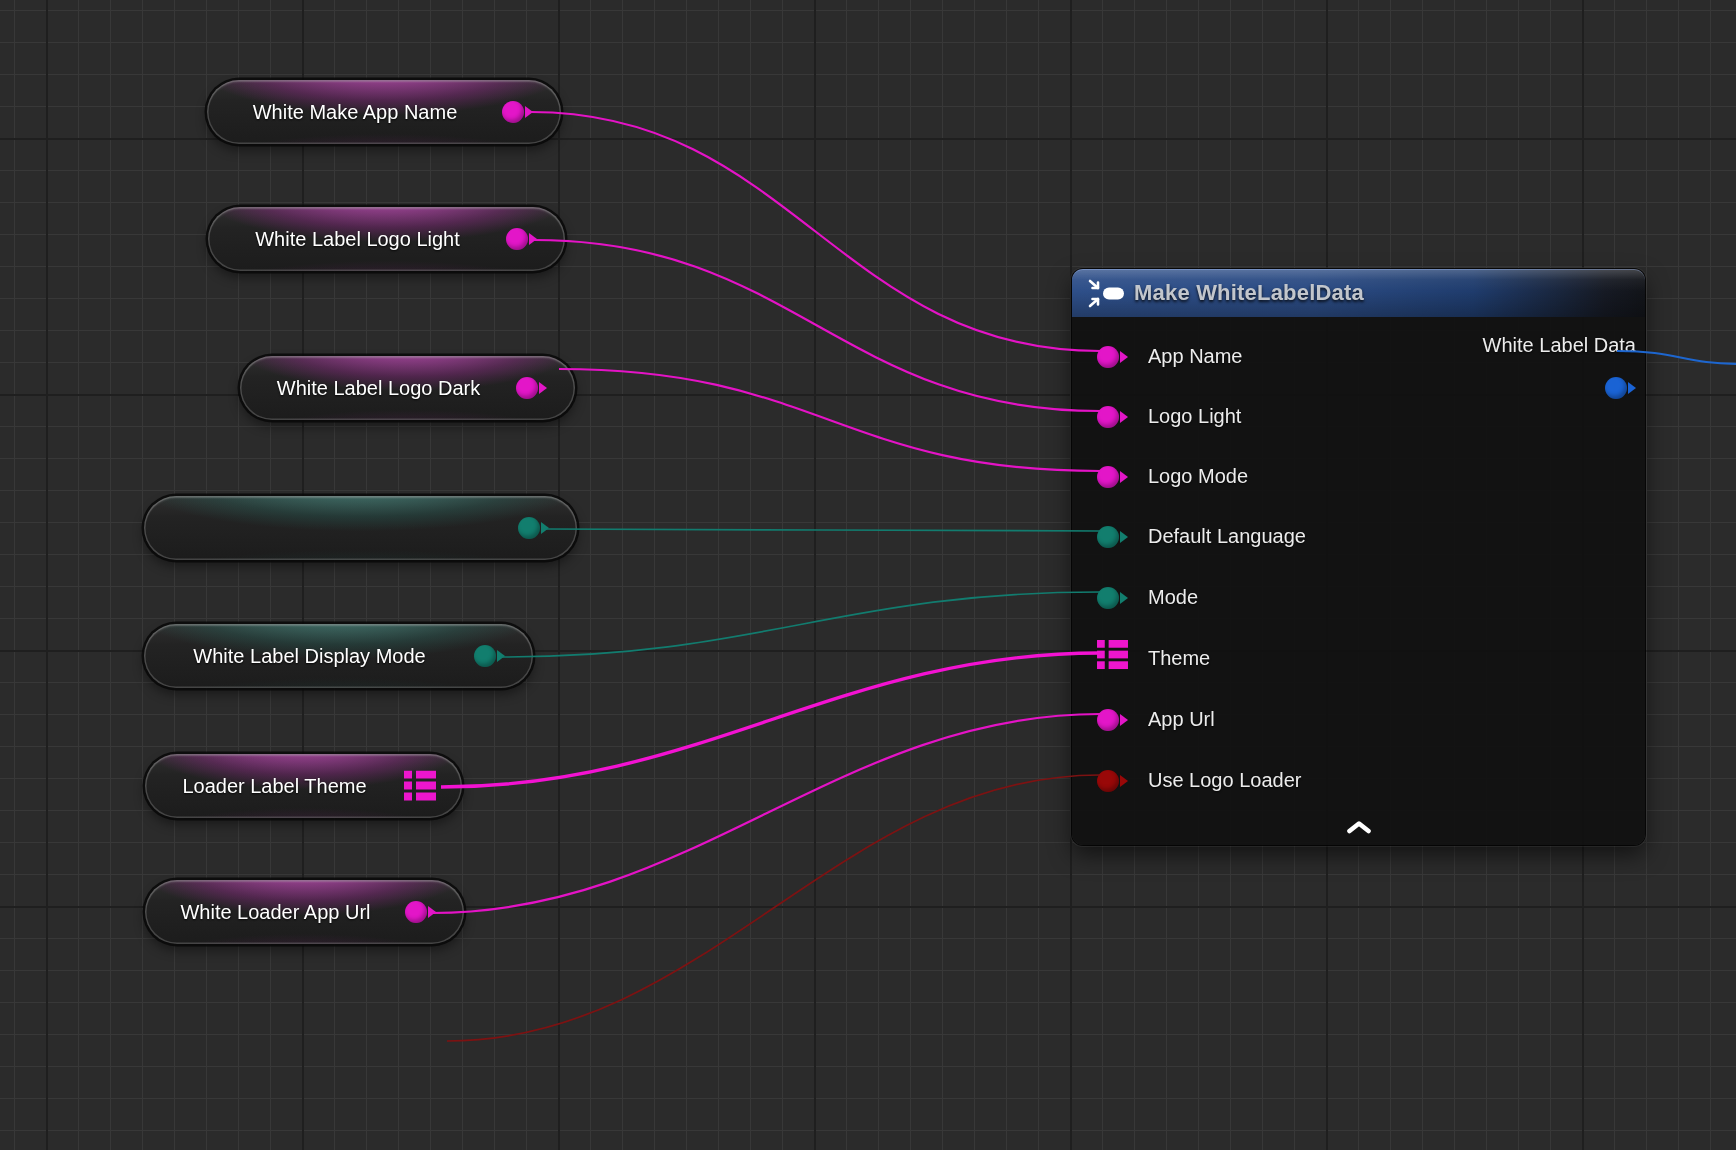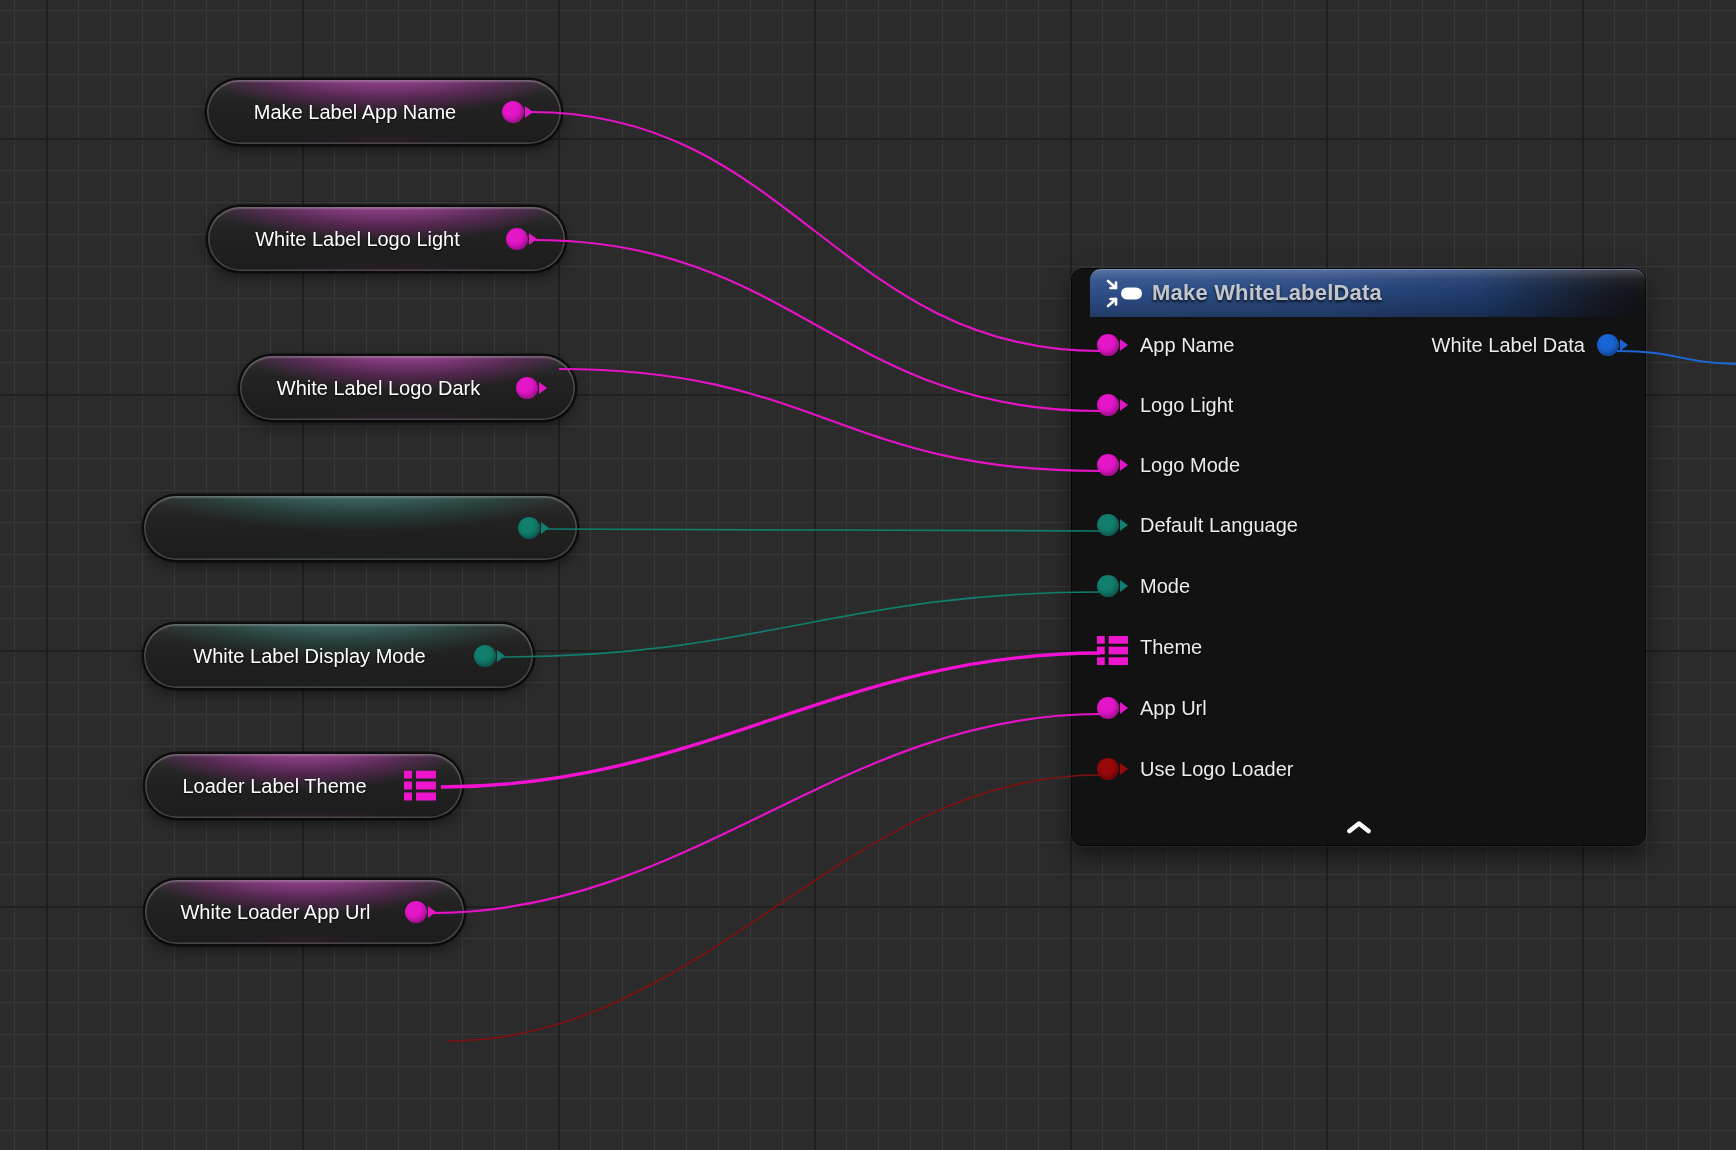--- a/index.html
+++ b/index.html
@@ -55,50 +55,49 @@
                0 10px 22px rgba(0,0,0,.55);
   }
   .node-header{
     position:absolute; left:0; top:0; right:0; height:48px;
     border-radius:11px 11px 0 0;
     display:flex; align-items:center; padding-left:16px; box-sizing:border-box; gap:9px;
     background:
       linear-gradient(180deg, rgba(255,255,255,.22) 0%, rgba(255,255,255,.05) 22%, rgba(0,0,0,0) 46%, rgba(0,0,0,.25) 100%),
       linear-gradient(90deg, #2e4f89 0%, #2b4b83 42%, #1f3c6d 70%, #161a24 93%, #121419 100%);
     box-shadow:inset 0 1px 0 rgba(165,195,255,.35);
-    margin-left:18px;
   }
   .node-title{
     color:#c2c6cc; font-size:22px; font-weight:bold; letter-spacing:.2px;
     text-shadow:0 2px 3px rgba(0,0,0,.8); white-space:nowrap;
   }
   .hdr-icon{line-height:0;}
-  .pin-row{position:absolute; left:25px; height:34px; display:flex; align-items:flex-start; gap:12px;}
+  .pin-row{position:absolute; left:25px; height:34px; display:flex; align-items:flex-end; gap:20px;}
   .pin-row .rpin{position:relative; display:flex; align-items:center;}
   .pin-row .rpin .pc{width:22px;height:22px;border-radius:50%;background:var(--pc);
                      box-shadow:inset -2px -3px 4px rgba(0,0,0,.30);}
   .pin-row .rpin .pt{width:0;height:0;margin-left:1px;
                      border-left:8px solid var(--pc);
                      border-top:6.5px solid transparent;border-bottom:6.5px solid transparent;}
   .pin-row .sicon{line-height:0;color:var(--pc);}
   .pin-label{color:#ececec; font-size:20px; text-shadow:0 1px 2px rgba(0,0,0,.8); white-space:nowrap;}
-  .pin-row.out{left:auto; right:17px;}
+  .pin-row.out{left:auto; right:9px;flex-direction:column;}
   .collapse-btn{position:absolute; left:50%; top:551px; transform:translateX(-50%);
                 line-height:0; cursor:pointer;}
 
   
   #wires{position:absolute; left:0; top:0; pointer-events:none;}
 </style>
 </head>
 <body>
 
 <div id="canvas">
 
   <div class="pill" style="left:207px;top:80px;width:354px;--pc:#e316c8;--g1:rgba(207,82,196,.95);--g2:rgba(168,42,158,.34);--g3:rgba(160,40,150,.24)">
-    <span class="pill-label">Make Label App Name</span>
+    <span class="pill-label">White Make App Name</span>
     <span class="pin">
         <span class="pc"></span>
         <span class="pt"></span>
       </span>
   </div>
 
   <div class="pill" style="left:208px;top:207px;width:357px;--pc:#e316c8;--g1:rgba(207,82,196,.95);--g2:rgba(168,42,158,.34);--g3:rgba(160,40,150,.24)">
     <span class="pill-label">White Label Logo Light</span>
     <span class="pin">
         <span class="pc"></span>

